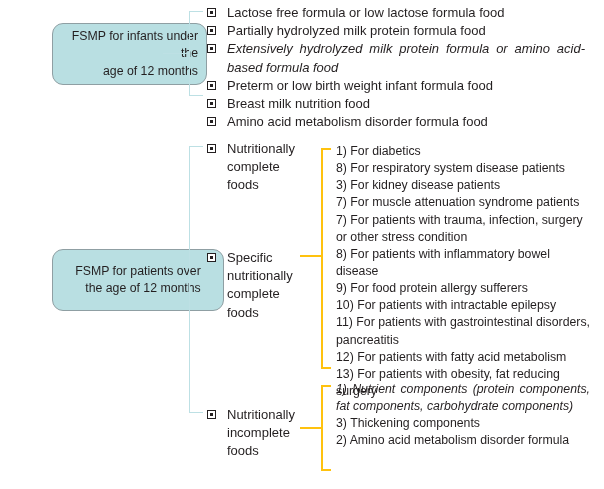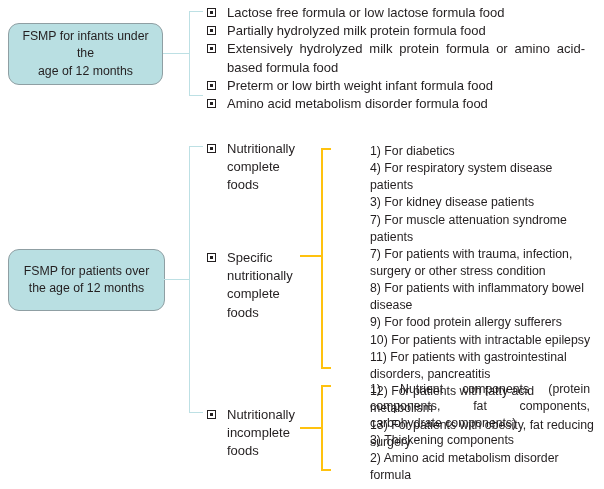--- a/index.html
+++ b/index.html
@@ -22,25 +22,26 @@
   
   .main-box {
     position: absolute;
     background: #b9dfe2;
     border: 1px solid #8f9fa3;
     border-radius: 11px;
     box-sizing: border-box;
     display: flex;
     align-items: center;
     justify-content: center;
-    text-align: center;
+    text-align: right;
     font-size: 12.3px;
     line-height: 1.42;
     color: #231f20;
     padding: 4px 8px;
+    margin-left: 44px;
   }
 
   
   .bracket {
     position: absolute;
     box-sizing: border-box;
   }
   .bracket-blue {
     border-left: 1.4px solid #bde0e4;
     border-top: 1.4px solid #bde0e4;
@@ -86,24 +87,24 @@
   .cb-text {
     flex: 1 1 auto;
   }
 
   
   .num-list {
     position: absolute;
     font-size: 12.3px;
     line-height: 1.395;
   }
-  .num-row { display: block; margin-left: 34px; }
-
-  
-  .just { text-align: justify; }
+  .num-row { display: block; }
+
+  
+  .just { text-align: justify; font-style: italic; }
 
   .branch-label { white-space: pre-line; }
 </style>
 </head>
 <body>
 
 <div id="canvas">
 
   <div class="main-box" style="left:8px; top:23px; width:155px; height:62px;">
     <span class="branch-label">FSMP for infants under the
@@ -126,25 +127,29 @@
     <div class="cb-row">
       <span class="cb-icon"></span>
       <span class="cb-text just">Extensively  hydrolyzed  milk  protein  formula  or  amino  acid-based formula food</span>
     </div>
     <div class="cb-row">
       <span class="cb-icon"></span>
       <span class="cb-text">Preterm or low birth weight infant formula food</span>
     </div>
     <div class="cb-row">
       <span class="cb-icon"></span>
+      <span class="cb-text">Breast milk nutrition food</span>
+    </div>
+    <div class="cb-row">
+      <span class="cb-icon"></span>
       <span class="cb-text">Amino acid metabolism disorder formula food</span>
     </div>
   </div>
 
-  <div class="main-box" style="left:8px; top:249px; width:157px; height:62px;">
+  <div class="main-box" style="left:8px; top:249px; width:172px; height:62px;">
     <span class="branch-label">FSMP for patients over
 the age of 12 months</span>
   </div>
 
   <div class="stub stub-blue" style="left:163px; top:279px; width:27px; height:1px;"></div>
   <div class="bracket bracket-blue" style="left:189px; top:146px; width:14px; height:267px;"></div>
 
   <div class="cb-list" style="left:207px; top:140px; width:105px;">
     <div class="cb-row">
       <span class="cb-icon"></span>
@@ -160,21 +165,21 @@
 nutritionally
 complete foods</span>
     </div>
   </div>
 
   <div class="stub stub-yellow" style="left:300px; top:255px; width:22px; height:2px;"></div>
   <div class="bracket bracket-yellow" style="left:321px; top:148px; width:10px; height:221px;"></div>
 
   <div class="num-list" style="left:336px; top:143px; width:258px;">
     <div class="num-row">1) For diabetics</div>
-    <div class="num-row">4) For respiratory system disease patients</div>
+    <div class="num-row">8) For respiratory system disease patients</div>
     <div class="num-row">3) For kidney disease patients</div>
     <div class="num-row">7) For muscle attenuation syndrome patients</div>
     <div class="num-row">7) For patients with trauma, infection, surgery or other stress condition</div>
     <div class="num-row">8) For patients with inflammatory bowel disease</div>
     <div class="num-row">9) For food protein allergy sufferers</div>
     <div class="num-row">10) For patients with intractable epilepsy</div>
     <div class="num-row">11) For patients with gastrointestinal disorders, pancreatitis</div>
     <div class="num-row">12) For patients with fatty acid metabolism</div>
     <div class="num-row">13) For patients with obesity, fat reducing surgery</div>
   </div>

